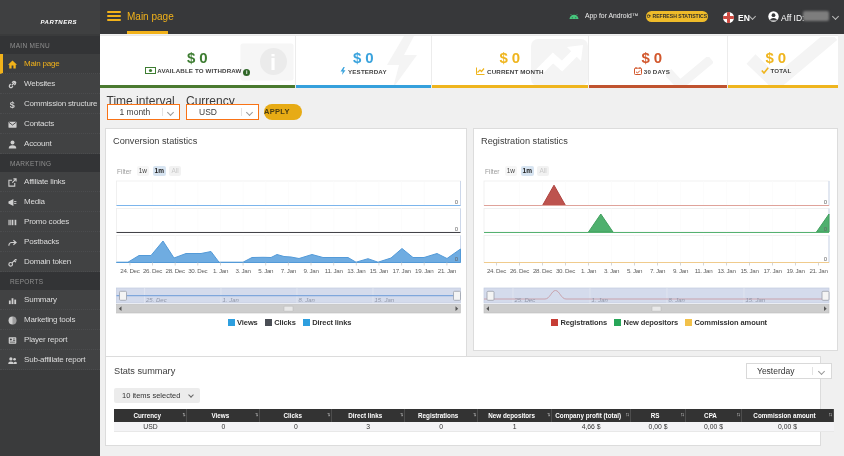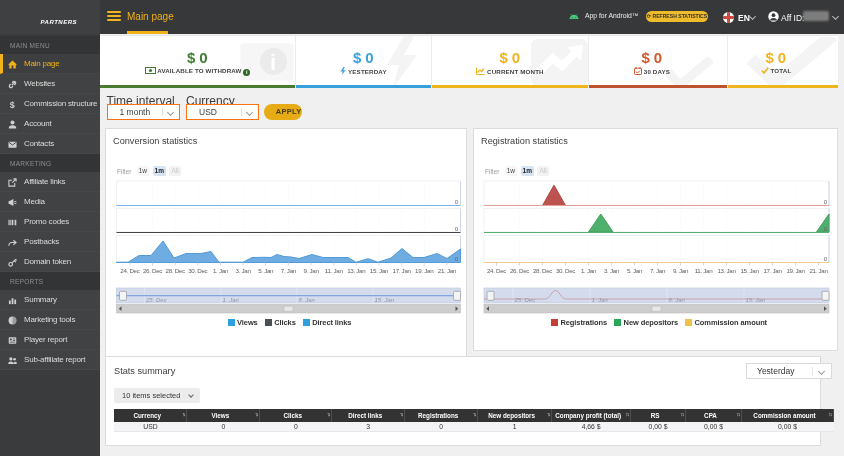--- a/index.html
+++ b/index.html
@@ -47,21 +47,21 @@
 .scell .lbl { position:absolute; top:30.5px; width:100%; text-align:center; font-size:6.2px; font-weight:bold; color:#434343; letter-spacing:0.15px; white-space:nowrap; }
 .scell .under { position:absolute; left:0; bottom:0; width:100%; height:3px; }
 .wmark { position:absolute; opacity:1; }
 
 
 #filters { position:absolute; left:100px; top:89px; width:744px; height:39px; }
 .flabel { position:absolute; top:5px; font-size:12px; color:#3c3c3c; }
 .fselect { position:absolute; top:15px; height:15.5px; background:#fff; border:1px solid #f97316; font-size:8.5px; color:#3c3c3c; line-height:14px; padding-left:12px; }
 .fselect .sep { position:absolute; right:16px; top:2.5px; bottom:2.5px; width:1px; background:#e3e3e3; }
 .fselect .chev { border-color:#999; right:6px; top:4.5px; }
-#applybtn { position:absolute; left:164px; top:15px; width:37.5px; height:15.5px; background:#e7ab15; border-radius:8px; text-align:right; font-size:7.5px; font-weight:bold; color:#4a3c12; line-height:15.5px; letter-spacing:0.3px; }
+#applybtn { position:absolute; left:164px; top:15px; width:37.5px; height:15.5px; background:#e7ab15; border-radius:8px; text-align:left; font-size:7.5px; font-weight:bold; color:#4a3c12; line-height:15.5px; letter-spacing:0.3px; }
 
 
 .card { position:absolute; background:#fff; border:1px solid #dcdcdc; }
 #conv { left:105px; top:128px; width:362px; height:255px; }
 #reg  { left:473px; top:128px; width:365px; height:223px; }
 .ctitle { position:absolute; left:7px; top:7px; font-size:9.2px; color:#3c3c3c; }
 .filterrow { position:absolute; left:11px; top:36.5px; font-size:6.5px; color:#9a9a9a; }
 .fbtn { display:inline-block; padding:1.5px 2px; margin-left:3.5px; text-align:center; font-size:6.5px; color:#444; background:#f6f6f6; border-radius:2px; }
 .fbtn.on { background:#d7e4f1; font-weight:bold; color:#222; }
 .fbtn.dis { background:#f2f2f2; color:#c9c9c9; }
@@ -87,28 +87,28 @@
     <div class="sechead">MAIN MENU</div>
     <div class="mitem active"><svg class="mic" viewBox="0 0 10 10">
           <path d="M0 5.2 L5 0.5 L10 5.2 L8.6 5.2 L8.6 9.5 L6 9.5 L6 6.2 L4 6.2 L4 9.5 L1.4 9.5 L1.4 5.2 Z" fill="currentColor"></path>
         </svg>Main page</div>
     <div class="mitem"><svg class="mic" viewBox="0 0 10 10">
           <path d="M4.2 5.8 L7.5 2.5 M3 4.5 L1.8 5.7 a1.8 1.8 0 0 0 2.5 2.5 L5.5 7 M7 5.5 L8.2 4.3 a1.8 1.8 0 0 0 -2.5 -2.5 L4.5 3" fill="none" stroke="currentColor" stroke-width="1.4"></path>
         </svg>Websites</div>
     <div class="mitem"><svg class="mic" viewBox="0 0 10 10">
           <text x="2" y="9" font-size="10" font-weight="bold" fill="currentColor">$</text>
         </svg>Commission structure</div>
+    <div class="mitem"><svg class="mic" viewBox="0 0 10 10">
+          <rect x="0.5" y="2" width="9" height="6.5" rx="0.5" fill="currentColor"></rect>
+          <path d="M0.5 2.2 L5 5.6 L9.5 2.2" fill="none" stroke="#3f4041" stroke-width="1"></path>
+        </svg>Contacts</div>
     <div class="mitem"><svg class="mic" viewBox="0 0 10 10" fill="currentColor">
           <circle cx="5" cy="2.8" r="2.2"></circle>
           <path d="M0.8 9.5 a4.2 3.6 0 0 1 8.4 0 Z"></path>
         </svg>Account</div>
-    <div class="mitem"><svg class="mic" viewBox="0 0 10 10">
-          <rect x="0.5" y="2" width="9" height="6.5" rx="0.5" fill="currentColor"></rect>
-          <path d="M0.5 2.2 L5 5.6 L9.5 2.2" fill="none" stroke="#3f4041" stroke-width="1"></path>
-        </svg>Contacts</div>
     <div class="sechead">MARKETING</div>
     <div class="mitem"><svg class="mic" viewBox="0 0 10 10">
           <path d="M7.5 5.5 V9 H1 V2.5 H4.5 M6 1 H9 V4 M9 1 L4.8 5.2" fill="none" stroke="currentColor" stroke-width="1.2"></path>
         </svg>Affiliate links</div>
     <div class="mitem"><svg class="mic" viewBox="0 0 10 10" fill="currentColor">
           <path d="M0.5 4 L6 1 V9 L0.5 6 Z"></path>
           <rect x="6.8" y="3.5" width="2.5" height="1"></rect>
           <rect x="6.8" y="5.5" width="2.5" height="1"></rect>
         </svg>Media</div>
     <div class="mitem"><svg class="mic" viewBox="0 0 10 10" fill="currentColor">

